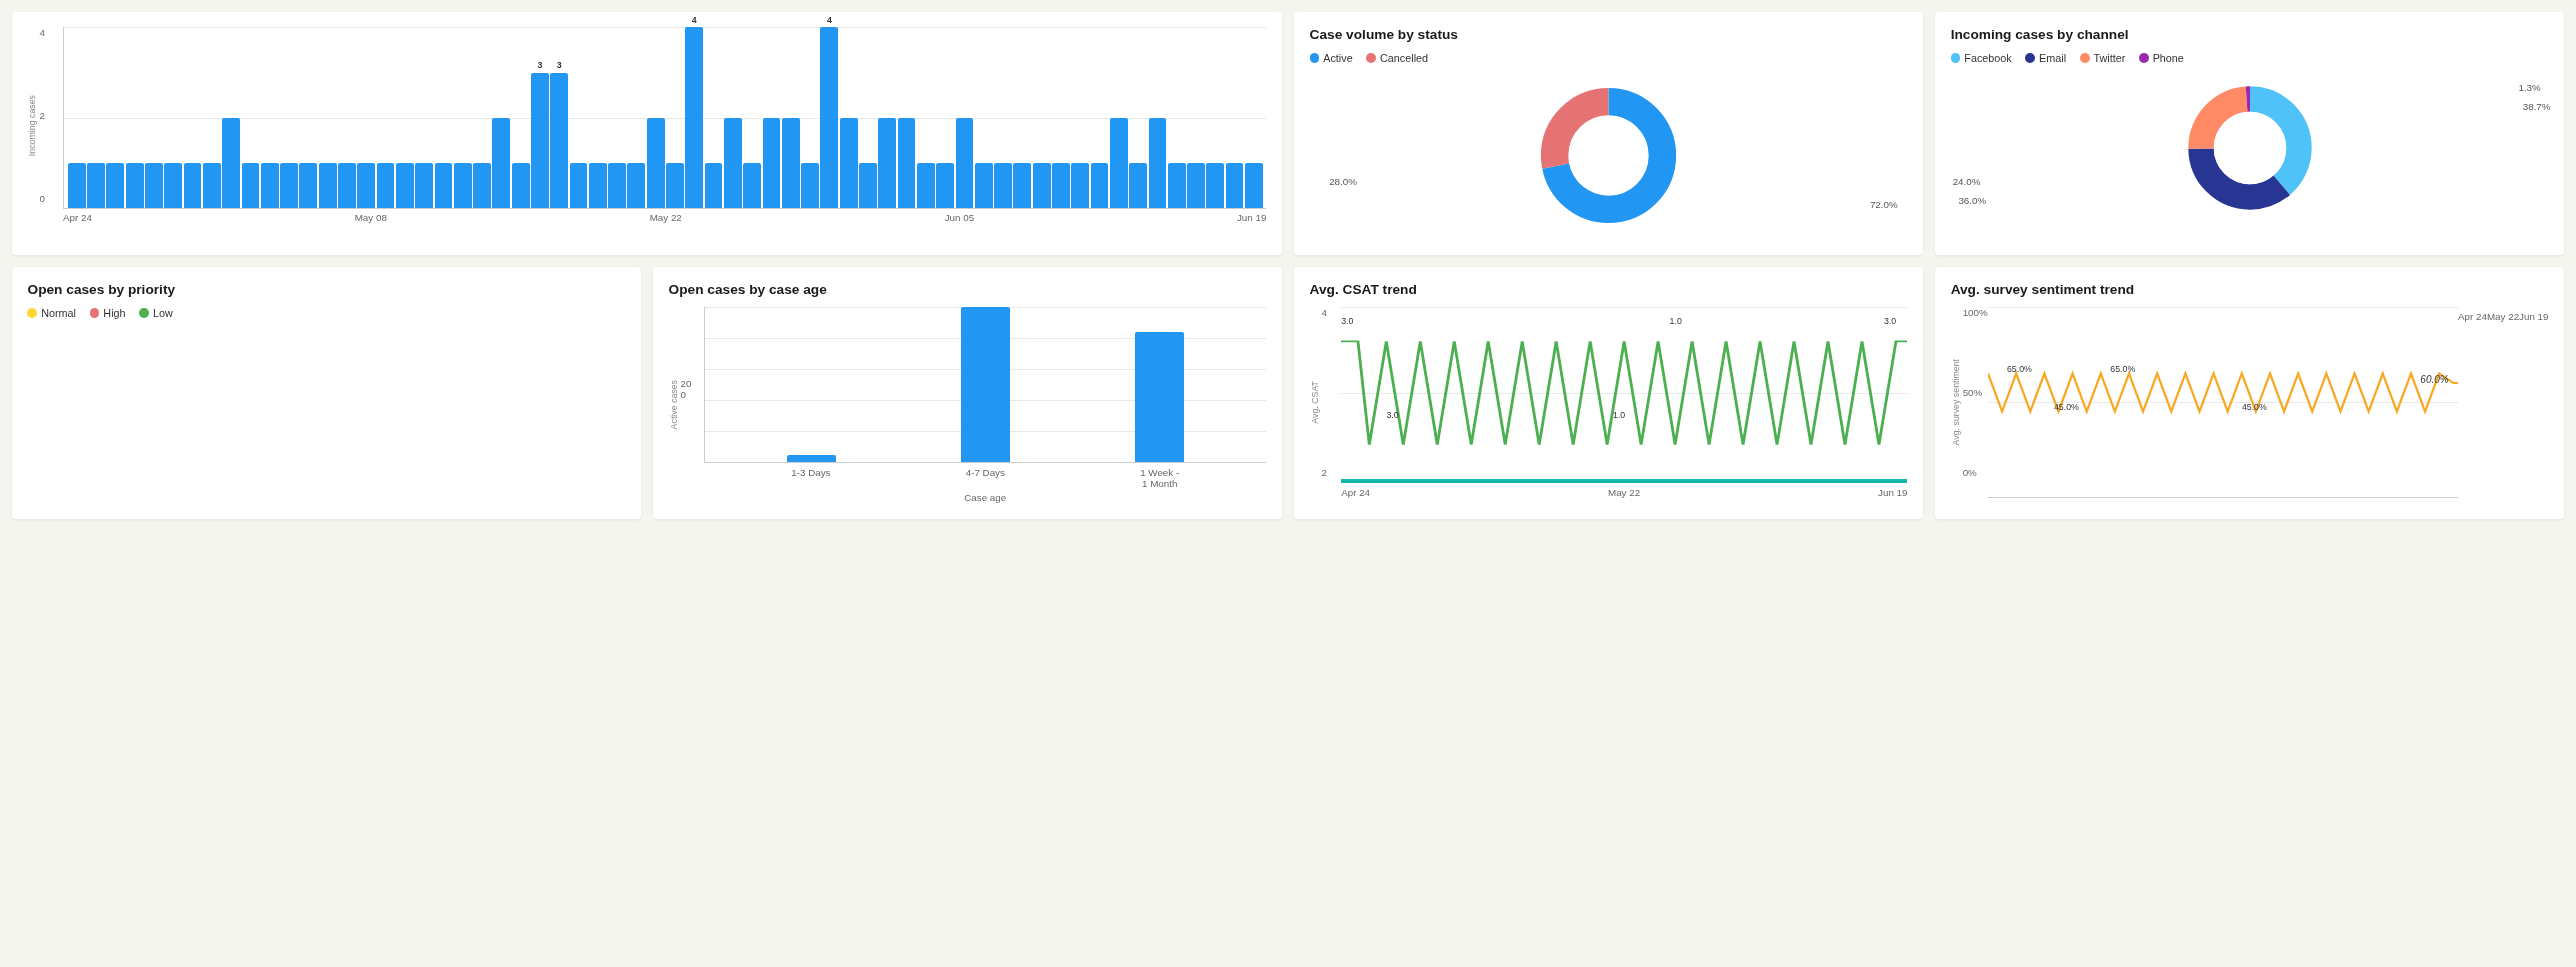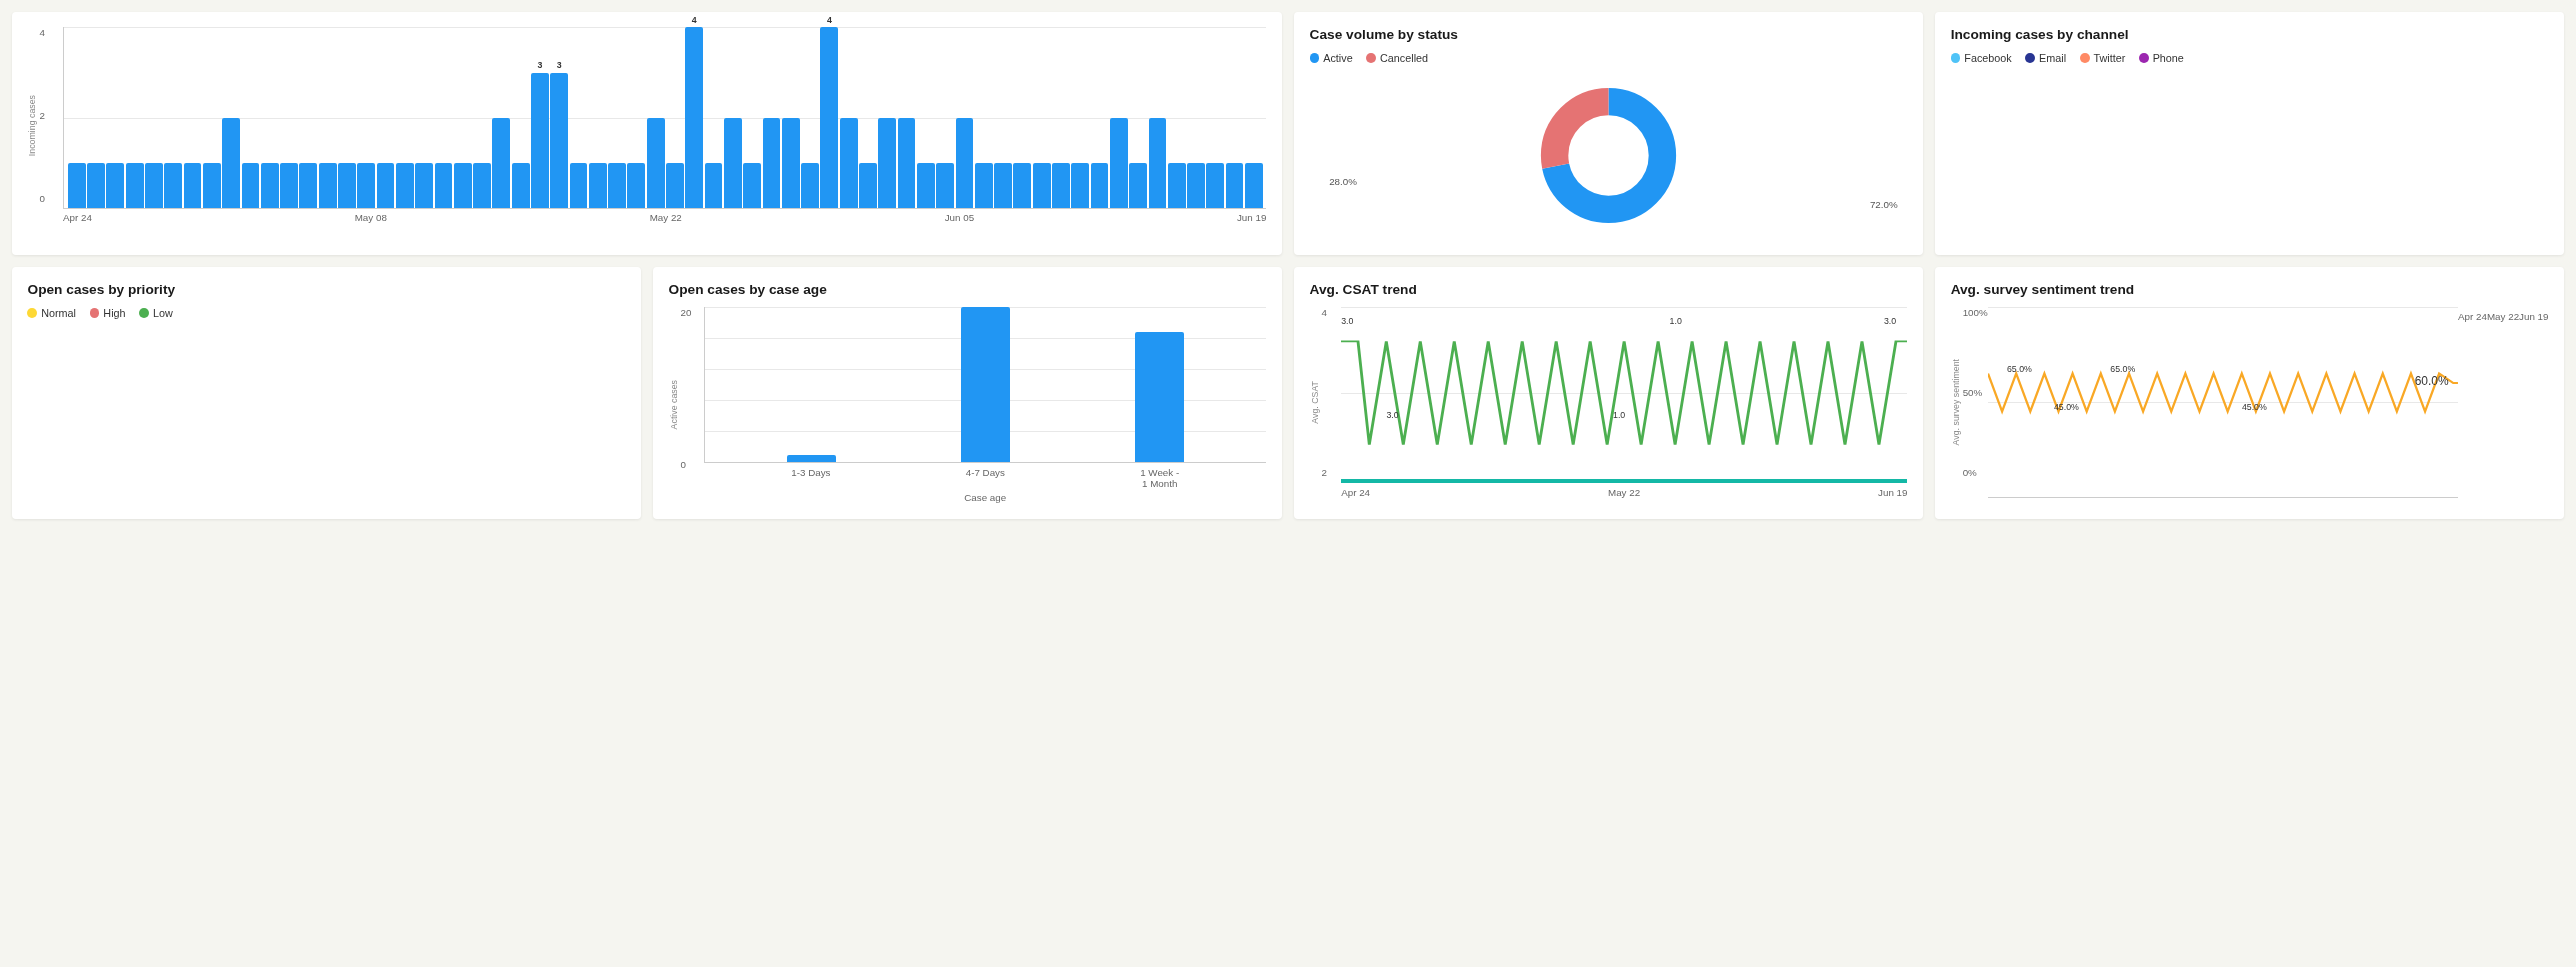--- a/index.html
+++ b/index.html
@@ -201,20 +201,34 @@
       </div>
       <div class="legend-item">
         <span class="legend-dot" style="background:#FF8A65;"></span>
         <span>Twitter</span>
       </div>
       <div class="legend-item">
         <span class="legend-dot" style="background:#9C27B0;"></span>
         <span>Phone</span>
       </div>
     </div>
+    <div style="display:flex;justify-content:center;align-items:center;height:152px;position:relative;">
+      <svg width="142" height="142" viewBox="0 0 145 145">
+
+        <circle cx="72.5" cy="72.5" r="50" fill="none" stroke="#4FC3F7" stroke-width="26" stroke-dasharray="121.6 192.56" stroke-dashoffset="0" transform="rotate(-90 72.5 72.5)"></circle>
+        <circle cx="72.5" cy="72.5" r="50" fill="none" stroke="#283593" stroke-width="26" stroke-dasharray="113.1 201.06" stroke-dashoffset="-121.6" transform="rotate(-90 72.5 72.5)"></circle>
+        <circle cx="72.5" cy="72.5" r="50" fill="none" stroke="#FF8A65" stroke-width="26" stroke-dasharray="75.4 238.76" stroke-dashoffset="-234.7" transform="rotate(-90 72.5 72.5)"></circle>
+        <circle cx="72.5" cy="72.5" r="50" fill="none" stroke="#9C27B0" stroke-width="26" stroke-dasharray="4.08 310.08" stroke-dashoffset="-310.1" transform="rotate(-90 72.5 72.5)"></circle>
+        <circle cx="72.5" cy="72.5" r="37" fill="white"></circle>
+      </svg>
+      <div style="position:absolute;top:9.8px;right:7.8px;font-size:9.8px;color:#555;">1.3%</div>
+      <div style="position:absolute;top:29px;right:-2px;font-size:9.8px;color:#555;">38.7%</div>
+      <div style="position:absolute;bottom:17.7px;left:7.8px;font-size:9.8px;color:#555;">36.0%</div>
+      <div style="position:absolute;bottom:37px;left:2px;font-size:9.8px;color:#555;">24.0%</div>
+    </div>
   </div>
 
   <div class="card">
     <div class="card-title">Open cases by priority</div>
     <div class="legend">
       <div class="legend-item">
         <span class="legend-dot" style="background:#FDD835;"></span>
         <span>Normal</span>
       </div>
       <div class="legend-item">
@@ -227,21 +241,21 @@
       </div>
     </div>
   </div>
 
   <div class="card">
     <div class="card-title">Open cases by case age</div>
     <div style="display:flex;height:196px;">
       <div style="display:flex;align-items:center;">
         <div class="y-axis-label">Active cases</div>
       </div>
-      <div style="display:flex;flex-direction:column;width:23.5px;justify-content:space-between;padding-bottom:33px;">
+      <div style="display:flex;flex-direction:column;width:23.5px;justify-content:center;padding-bottom:33px;">
         <span style="font-size:9.8px;color:#666;">20</span>
         <span style="font-size:9.8px;color:#666;">0</span>
       </div>
       <div style="flex:1;display:flex;flex-direction:column;">
         <div style="flex:1;position:relative;border-bottom:1px solid #ccc;border-left:1px solid #ccc;">
           <div style="position:absolute;top:0;left:0;right:0;border-top:1px solid #e8e8e8;"></div>
           <div style="position:absolute;top:20%;left:0;right:0;border-top:1px solid #e8e8e8;"></div>
           <div style="position:absolute;top:40%;left:0;right:0;border-top:1px solid #e8e8e8;"></div>
           <div style="position:absolute;top:60%;left:0;right:0;border-top:1px solid #e8e8e8;"></div>
           <div style="position:absolute;top:80%;left:0;right:0;border-top:1px solid #e8e8e8;"></div>
@@ -318,21 +332,21 @@
           <div style="position:absolute;top:0;left:0;right:0;border-top:1px solid #e8e8e8;"></div>
           <div style="position:absolute;top:50%;left:0;right:0;border-top:1px solid #e8e8e8;"></div>
           <svg id="sent-svg" style="position:absolute;top:0;left:0;width:100%;height:100%;" preserveAspectRatio="none" viewBox="0 0 300 150">
           <path d="M0,52.5 L9,82.5 L18,52.5 L27,82.5 L36,52.5 L45,82.5 L54,52.5 L63,82.5 L72,52.5 L81,82.5 L90,52.5 L99,82.5 L108,52.5 L117,82.5 L126,52.5 L135,82.5 L144,52.5 L153,82.5 L162,52.5 L170.99999999999997,82.5 L180,52.5 L189,82.5 L198,52.5 L206.99999999999997,82.5 L216,52.5 L225,82.5 L234,52.5 L243.00000000000003,82.5 L252,52.5 L261,82.5 L270,52.5 L279,82.5 L288,52.5 L297,60 L300,60" fill="none" stroke="#F9A825" stroke-width="1.5"></path>
             </svg>
 
           <div style="position:absolute;top:30%;left:4%;font-size:8.8px;color:#333;">65.0%</div>
           <div style="position:absolute;top:50%;left:14%;font-size:8.8px;color:#333;">45.0%</div>
           <div style="position:absolute;top:30%;left:26%;font-size:8.8px;color:#333;">65.0%</div>
           <div style="position:absolute;top:50%;left:54%;font-size:8.8px;color:#333;">45.0%</div>
-          <div style="position:absolute;top:35%;right:2%;font-size:12px;color:#333;">60.0%</div>
+          <div style="position:absolute;top:35%;right:2%;font-size:10px;color:#333;font-style:italic;">60.0%</div>
         </div>
         <div style="display:flex;justify-content:space-between;padding-top:3.9px;font-size:9.8px;color:#666;">
           <span>Apr 24</span>
           <span>May 22</span>
           <span>Jun 19</span>
         </div>
       </div>
     </div>
   </div>
 

